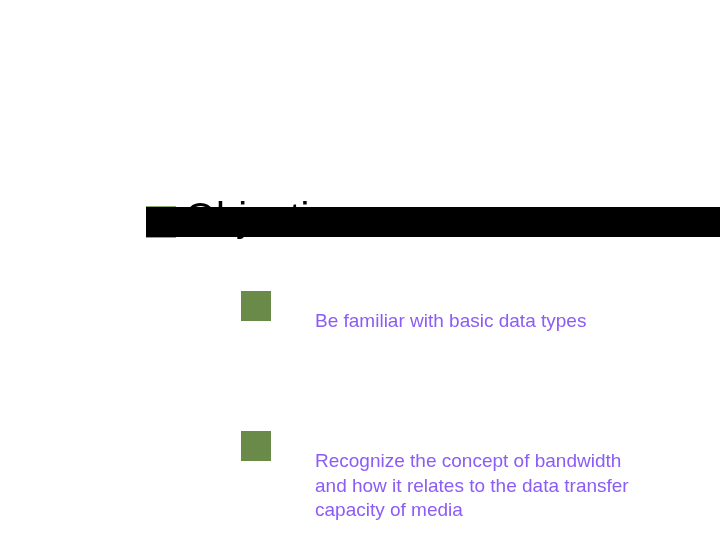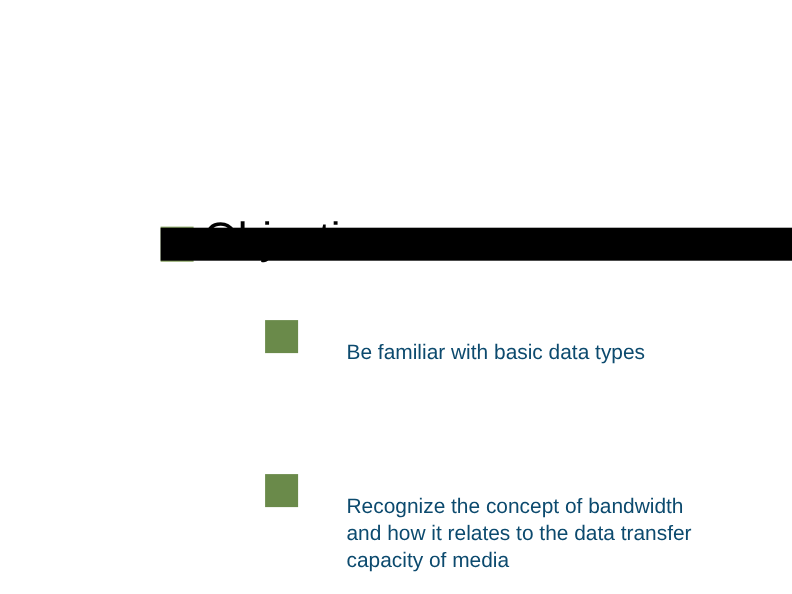--- a/index.html
+++ b/index.html
@@ -5,21 +5,21 @@
     * { margin: 11px; padding: 15px; box-sizing: border-box; }
     html, body { width: 720px; height: 540px; background: #fff; font-family: Verdana, Geneva, sans-serif; color: #000; }
     .slide { width: 720px; height: 540px; position: relative; }
     .title-area { position: absolute; left: 70px; top: 80px; }
     .title-accent { position: absolute; left: 72px; top: 132px; width: 6px; height: 32px; background: #8fa96a; }
     .title { font-size: 40px; font-weight: 400; color: #000; letter-spacing: 0px; }
     .underline { position: absolute; left: 72px; top: 133px; width: 576px; height: 2px; background: #000; }
     .body { position: absolute; left: 115px; top: 168px; width: 520px; }
     .item { display: flex; align-items: flex-start; margin-bottom: 34px; }
     .bullet { width: 8px; height: 8px; background: #6a8a4a; flex-shrink: 0; margin-top: 8px; margin-right: 18px; }
-    .text { font-size: 19px; line-height: 1.28; color: #0c4a6e; }
+    .text { font-size: 19px; line-height: 1.28; color: #8b5cf6; }
   </style>
 </head>
 <body>
 
 <div class="slide">
   <div class="title-accent"></div>
   <div class="title-area">
     <h1 class="title">Objectives</h1>
   </div>
   <div class="underline"></div>

